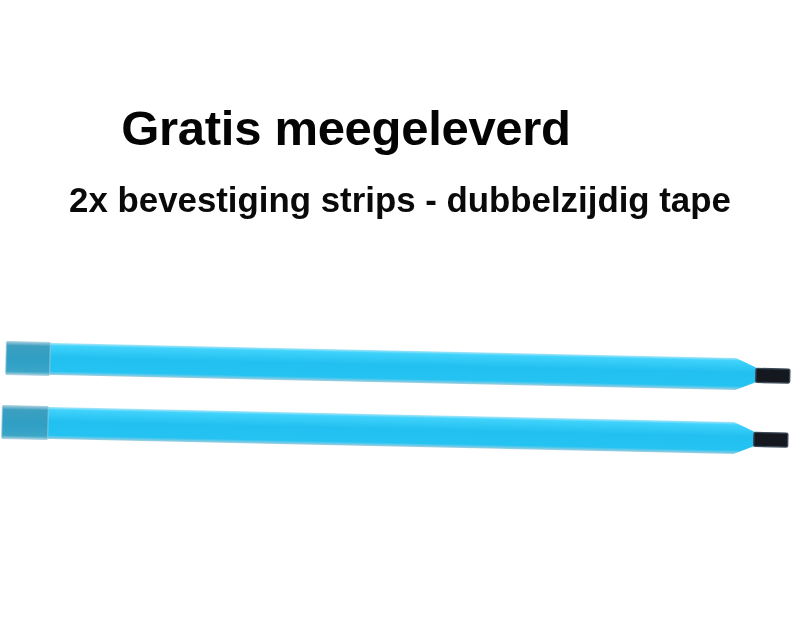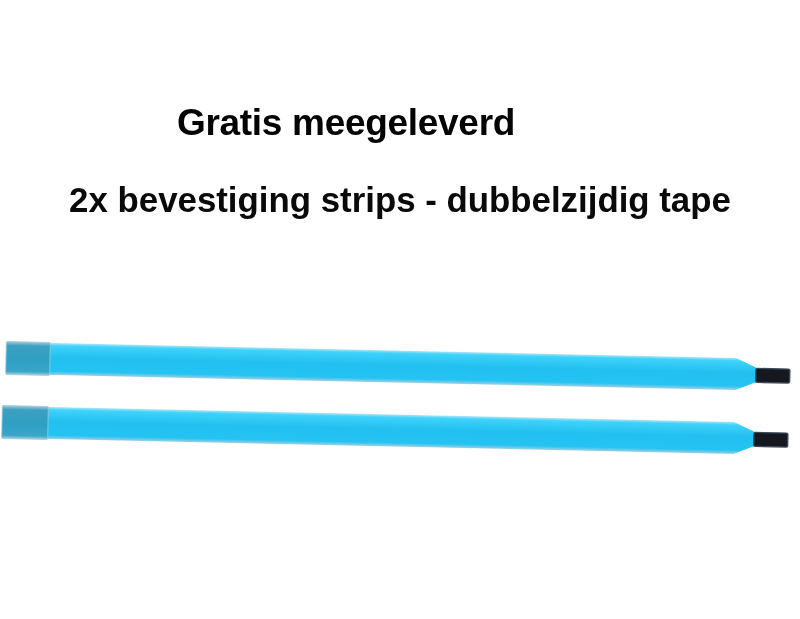--- a/index.html
+++ b/index.html
@@ -25,21 +25,21 @@
     top: 0;
     width: 800px;
     text-align: center;
   }
   .headline {
     position: absolute;
     left: 0;
     top: 1048px;
     width: 692px;
     top: 104px;
-    font-size: 37px;
+    font-size: 49px;
     font-weight: bold;
     color: #040404;
     letter-spacing: -0.3px;
     line-height: 1;
     white-space: nowrap;
   }
   .subheadline {
     position: absolute;
     left: 0;
     top: 182px;

